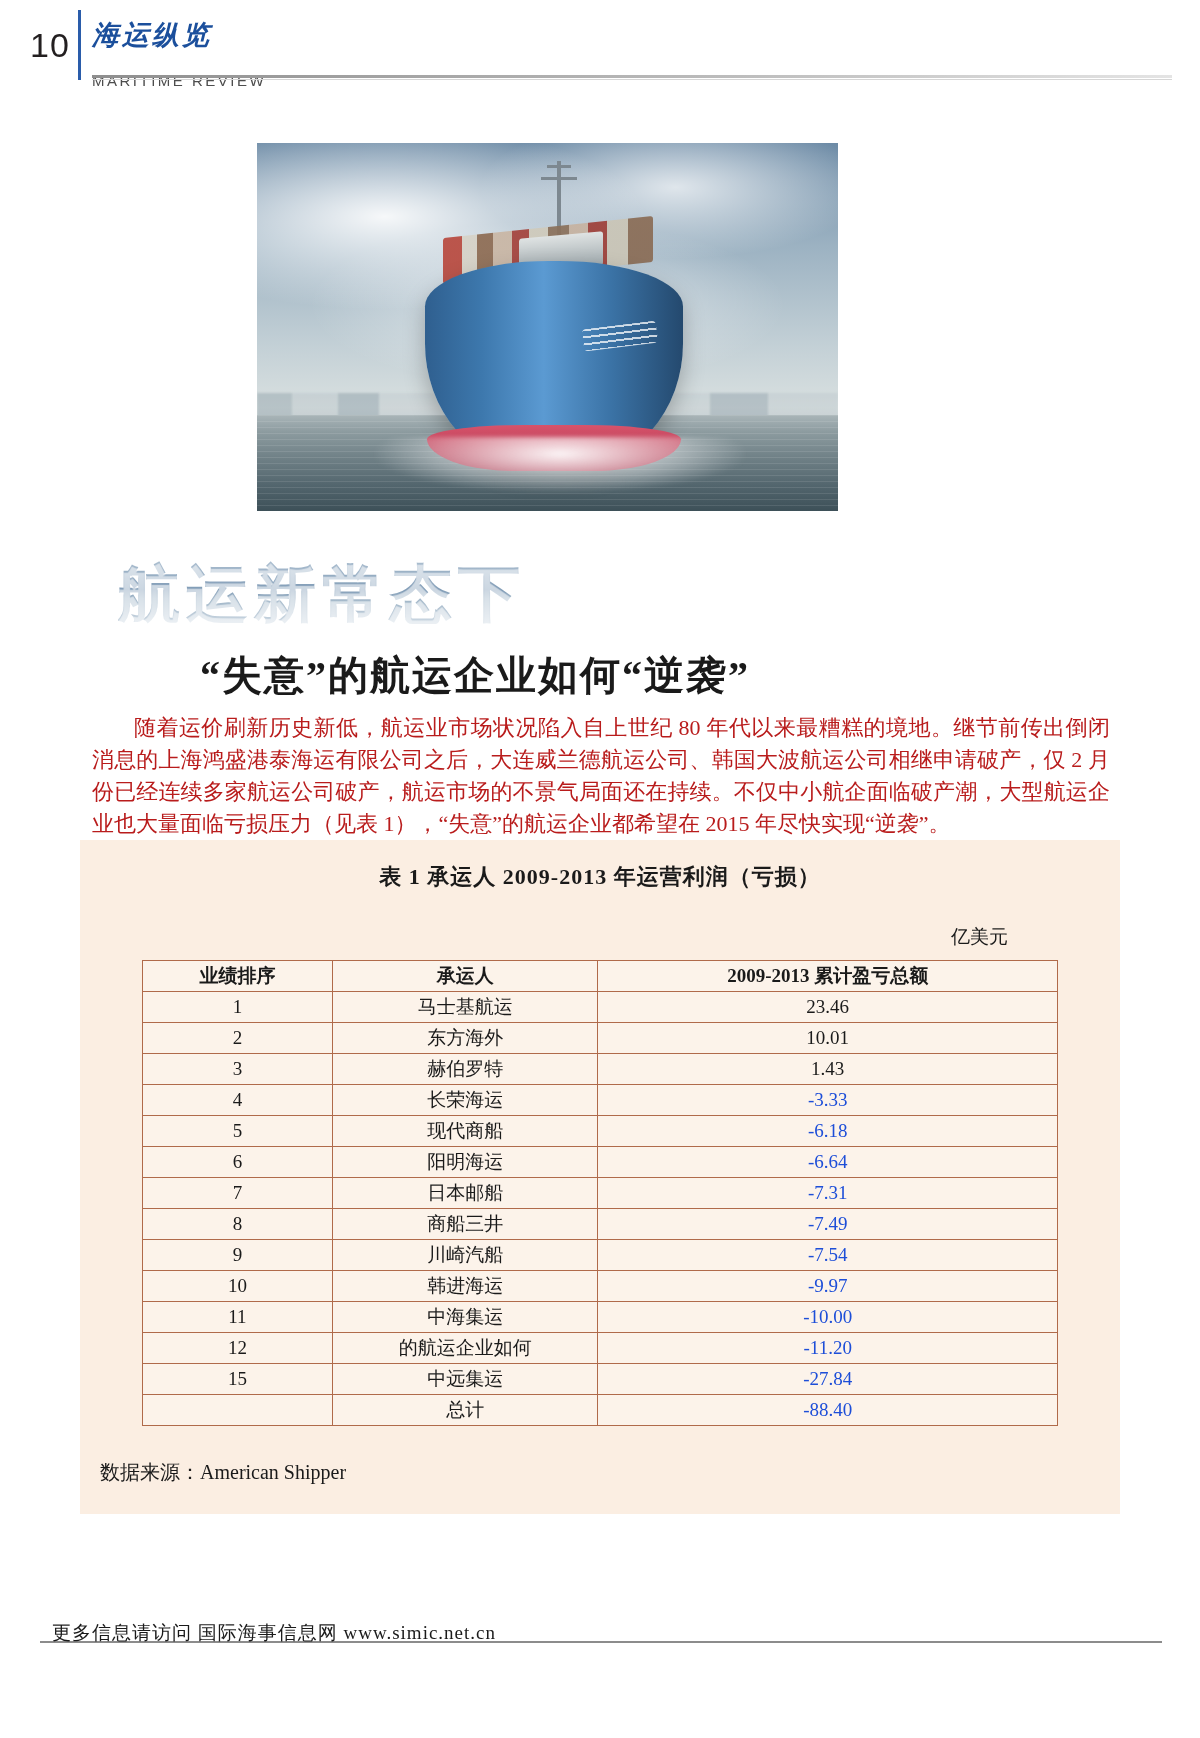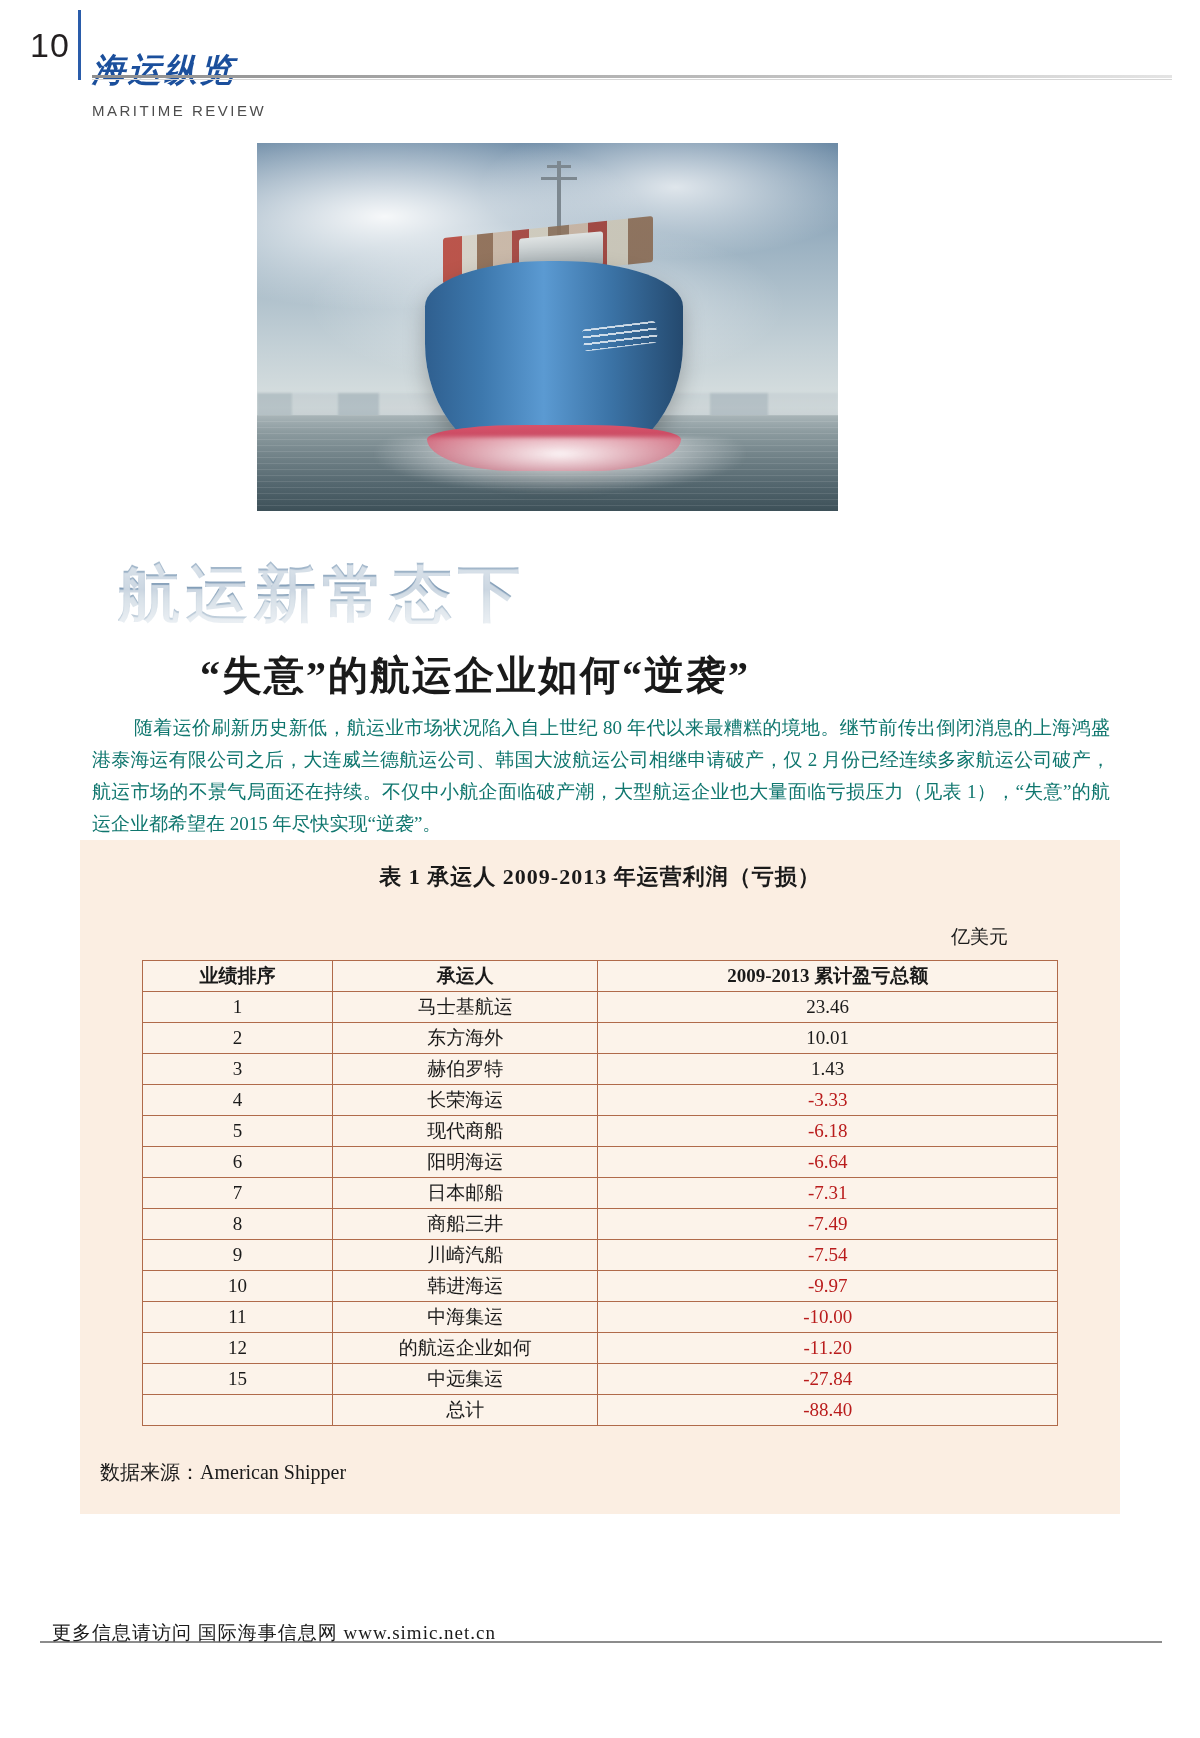--- a/index.html
+++ b/index.html
@@ -41,36 +41,35 @@
     color: #231f20;
     letter-spacing: 1px;
   }
   .masthead {
     position: absolute;
     left: 92px;
     top: 16px;
     width: 200px;
   }
   .masthead-cn {
-    font-family: Liberation Mono, monospace;
-    font-size: 33px;
+    font-family: Liberation Sans, sans-serif;
+    font-size: 27px;
     font-weight: bold;
     font-style: italic;
     color: #1b4f9c;
     letter-spacing: 3px;
     line-height: 38px;
     white-space: nowrap;
-    margin-top: 38px;
   }
   .masthead-en {
     font-family: "Liberation Sans", sans-serif;
     font-size: 15px;
     color: #4d4d4d;
     letter-spacing: 2.5px;
-    margin-top: 10px;
+    margin-top: 18px;
     white-space: nowrap;
   }
   .header-rule {
     position: absolute;
     left: 92px;
     top: 75px;
     width: 1080px;
     height: 3px;
     background: linear-gradient(to right, #8e8e8e, #bdbdbd 60%, #e4e4e4);
   }
@@ -254,23 +253,23 @@
     color: #1a1a1a;
     white-space: nowrap;
   }
 
   
   .lede {
     position: absolute;
     left: 92px;
     top: 712px;
     width: 1018px;
-    font-size: 19px;
+    font-size: 22px;
     line-height: 32px;
-    color: #0f766e;
+    color: #b91c1c;
     text-align: justify;
     text-indent: 42px;
   }
 
   
   .table-block {
     position: absolute;
     left: 80px;
     top: 840px;
     width: 1040px;
@@ -304,21 +303,21 @@
     font-size: 19px;
     color: #1a1a1a;
     text-align: center;
     padding: 0;
   }
   table.data th {
     font-weight: bold;
     margin-top: 9px;
   }
   table.data td.neg {
-    color: #b91c1c;
+    color: #1d4ed8;
   }
   table.data tr.total td {
     font-weight: normal;
   }
   col.c1 { width: 190px; }
   col.c2 { width: 266px; }
   col.c3 { width: 460px; }
   .table-source {
     position: absolute;
     left: 20px;

